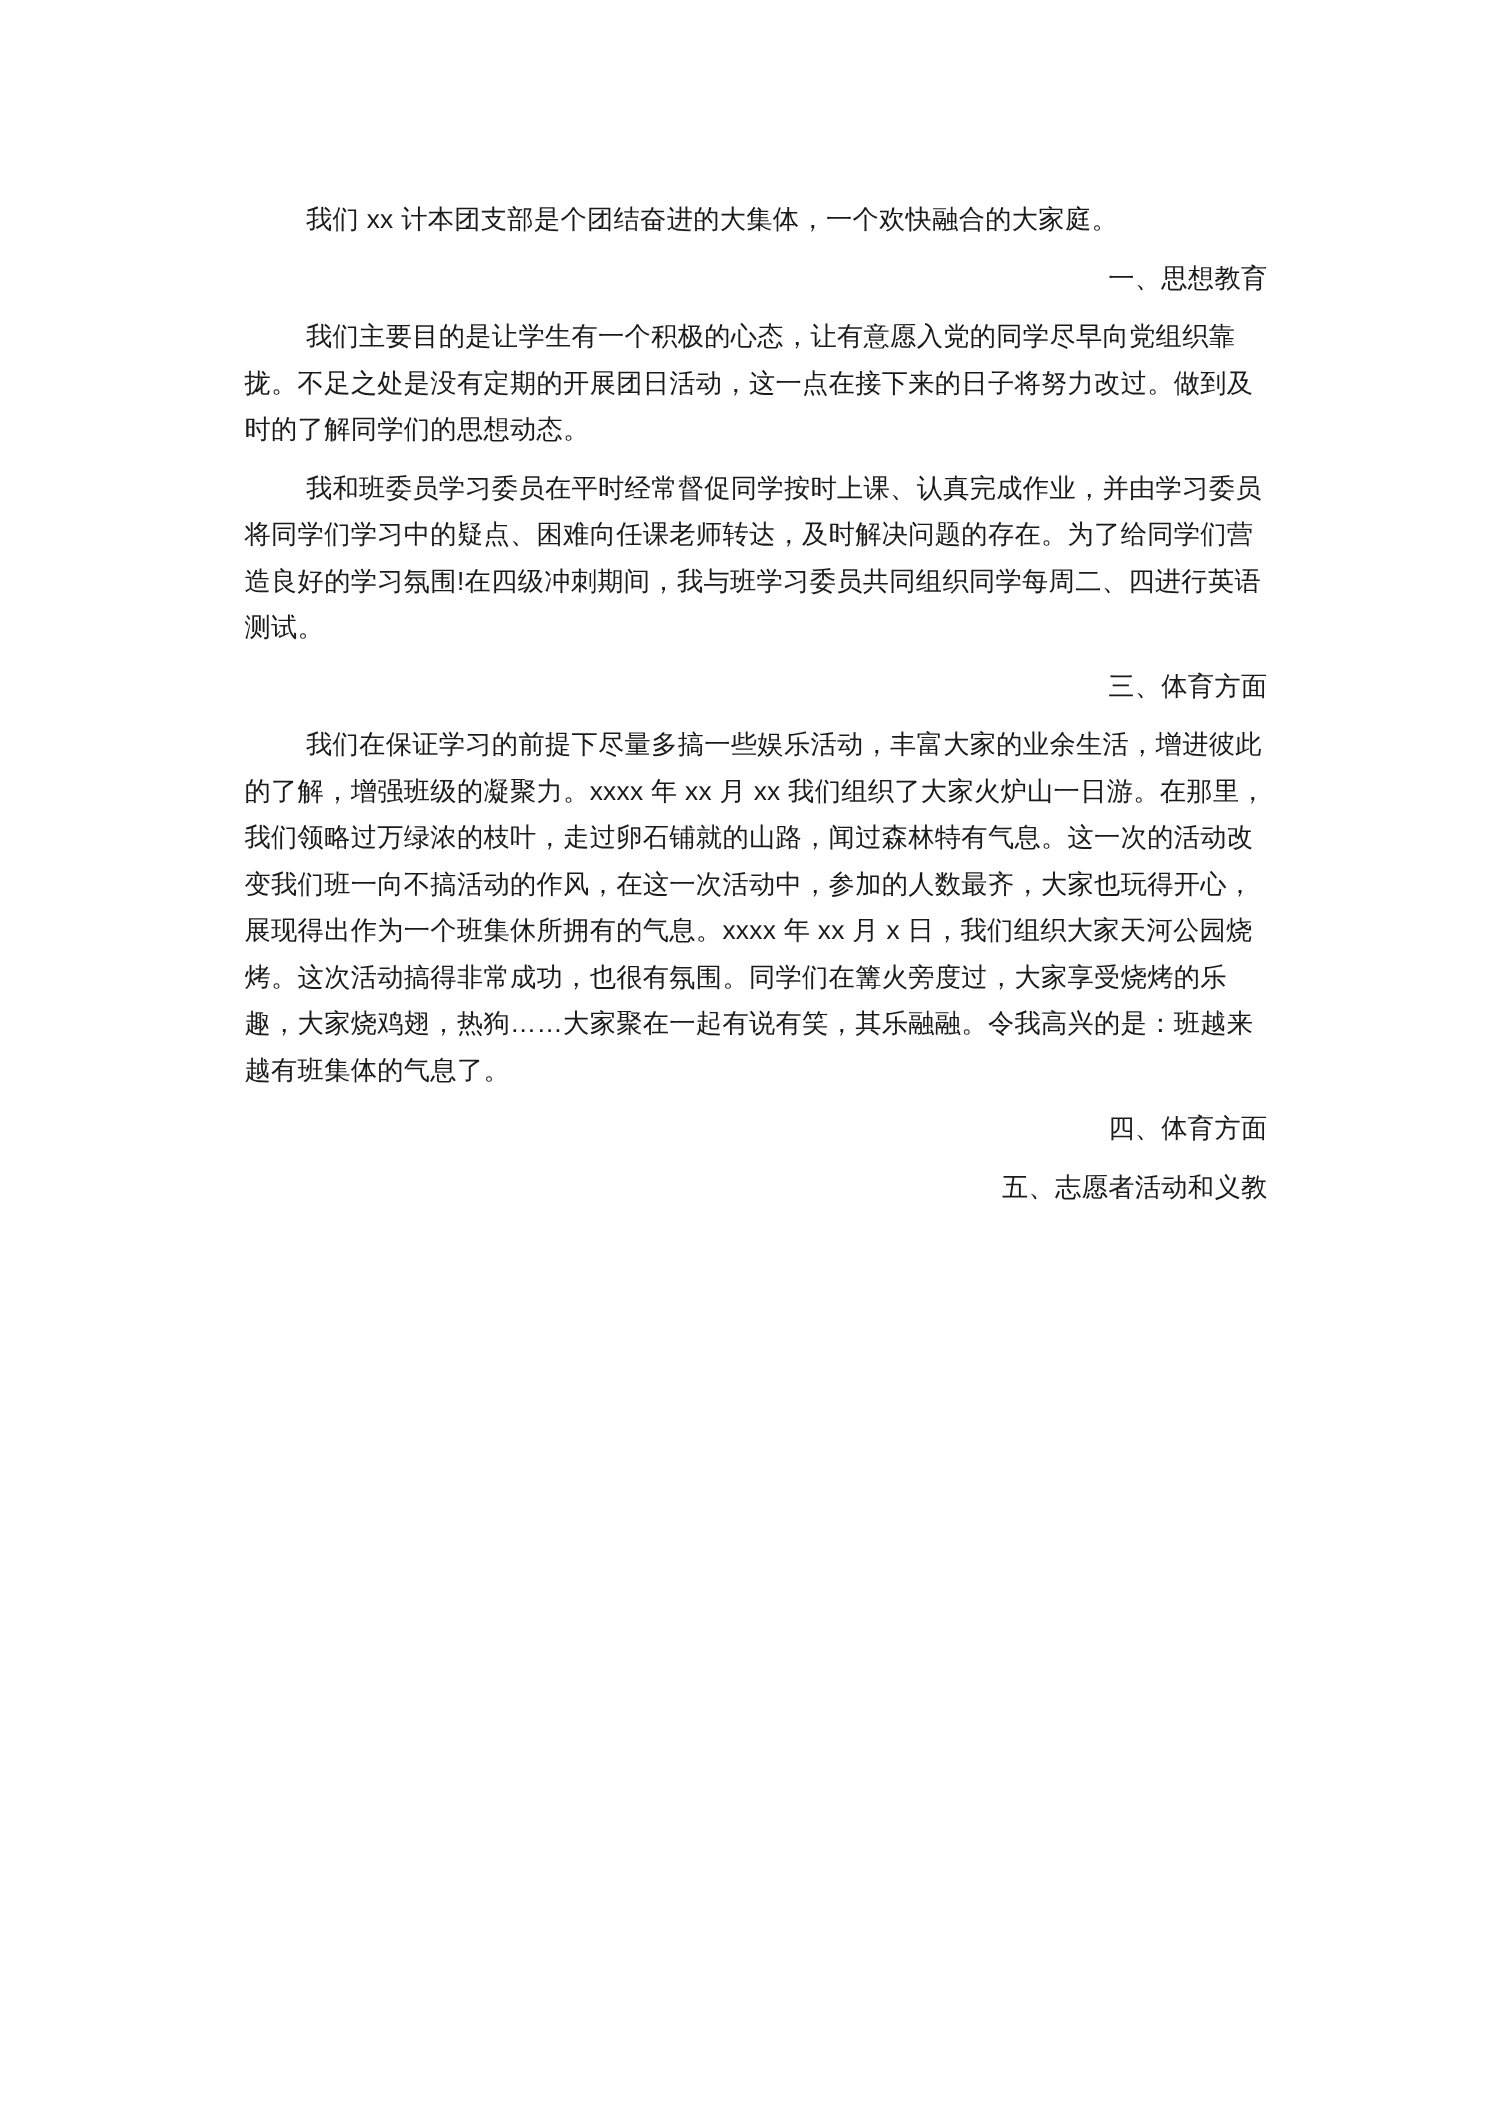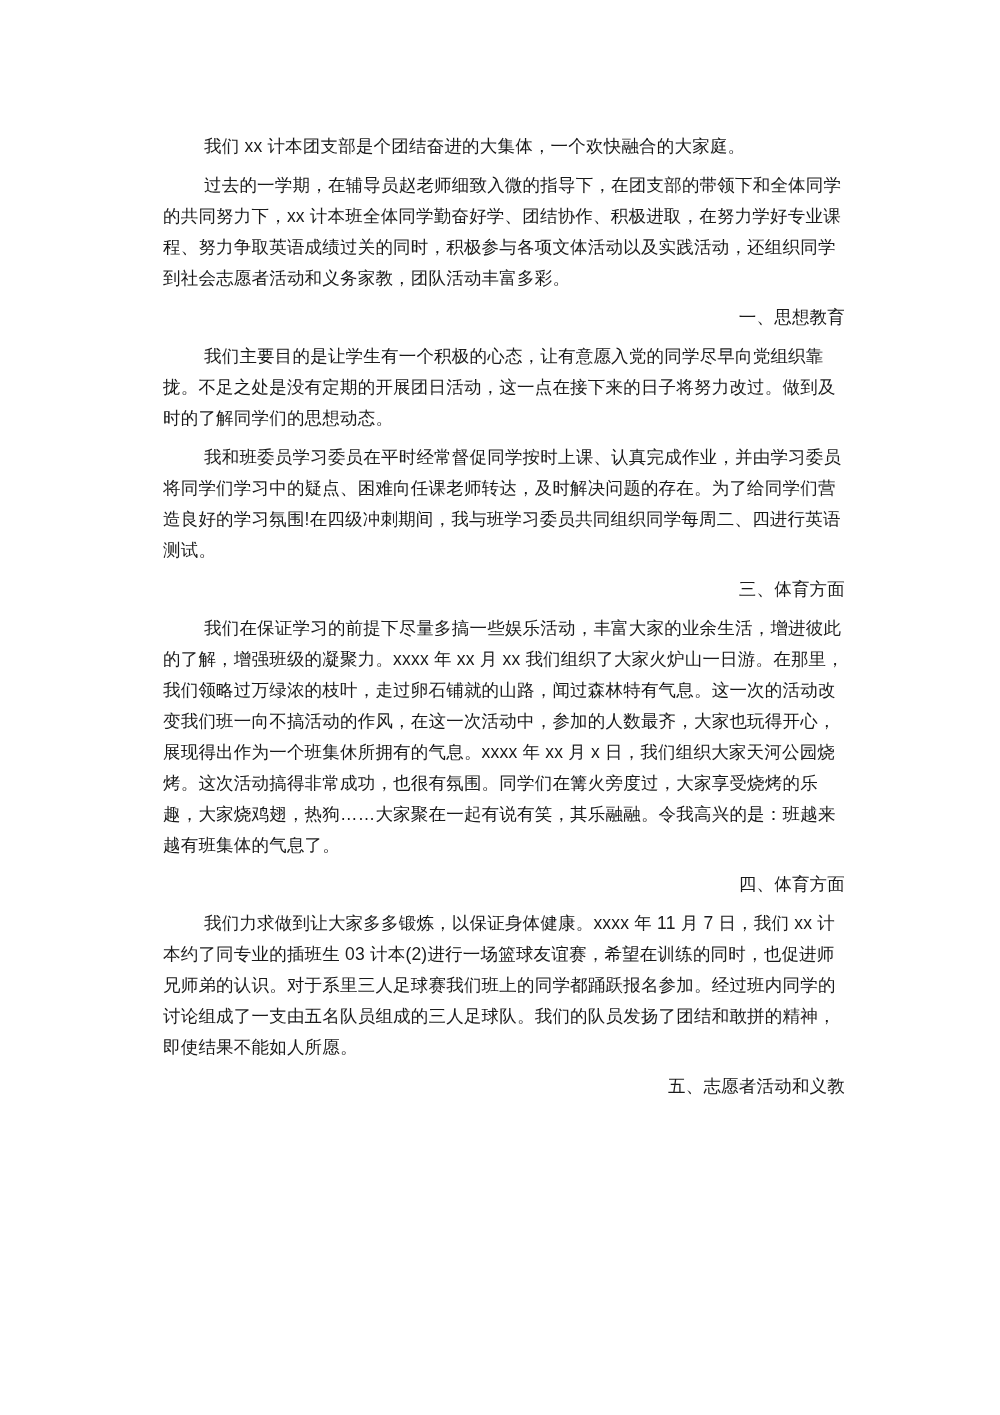--- a/index.html
+++ b/index.html
@@ -38,23 +38,21 @@
       font-weight: 400; 
       text-align: right;
     }
   </style>
 </head>
 <body>
 
 <main class="page" style="background: rgb(255, 255, 255);">
   <article class="doc" style="color: rgb(26, 26, 26);">
       <p class="para">我们 xx 计本团支部是个团结奋进的大集体，一个欢快融合的大家庭。</p>
-      <p class="para">过去的一学期，在辅导员赵老师细致入微的指导下，在团支部的带领下和全体同学的共同努力下，xx 计本班全体同学勤奋好学、团结协作、积极进取，在努力学好专业课程、努力争取英语成绩过关的同时，积极参与各项文体活动以及实践活动，还组织同学到社会志愿者活动和义务家教，团队活动丰富多彩。</p>
       <p class="heading">一、思想教育</p>
       <p class="para">我们主要目的是让学生有一个积极的心态，让有意愿入党的同学尽早向党组织靠拢。不足之处是没有定期的开展团日活动，这一点在接下来的日子将努力改过。做到及时的了解同学们的思想动态。</p>
       <p class="para">我和班委员学习委员在平时经常督促同学按时上课、认真完成作业，并由学习委员将同学们学习中的疑点、困难向任课老师转达，及时解决问题的存在。为了给同学们营造良好的学习氛围!在四级冲刺期间，我与班学习委员共同组织同学每周二、四进行英语测试。</p>
       <p class="heading">三、体育方面</p>
       <p class="para">我们在保证学习的前提下尽量多搞一些娱乐活动，丰富大家的业余生活，增进彼此的了解，增强班级的凝聚力。xxxx 年 xx 月 xx 我们组织了大家火炉山一日游。在那里，我们领略过万绿浓的枝叶，走过卵石铺就的山路，闻过森林特有气息。这一次的活动改变我们班一向不搞活动的作风，在这一次活动中，参加的人数最齐，大家也玩得开心，展现得出作为一个班集休所拥有的气息。xxxx 年 xx 月 x 日，我们组织大家天河公园烧烤。这次活动搞得非常成功，也很有氛围。同学们在篝火旁度过，大家享受烧烤的乐趣，大家烧鸡翅，热狗……大家聚在一起有说有笑，其乐融融。令我高兴的是：班越来越有班集体的气息了。</p>
       <p class="heading">四、体育方面</p>
-      <p class="para">我们力求做到让大家多多锻炼，以保证身体健康。xxxx 年 11 月 7 日，我们 xx 计本约了同专业的插班生 03 计本(2)进行一场篮球友谊赛，希望在训练的同时，也促进师兄师弟的认识。对于系里三人足球赛我们班上的同学都踊跃报名参加。经过班内同学的讨论组成了一支由五名队员组成的三人足球队。我们的队员发扬了团结和敢拼的精神，即使结果不能如人所愿。</p>
       <p class="heading">五、志愿者活动和义教</p>
     </article>
 </main>
 
 </body></html>

